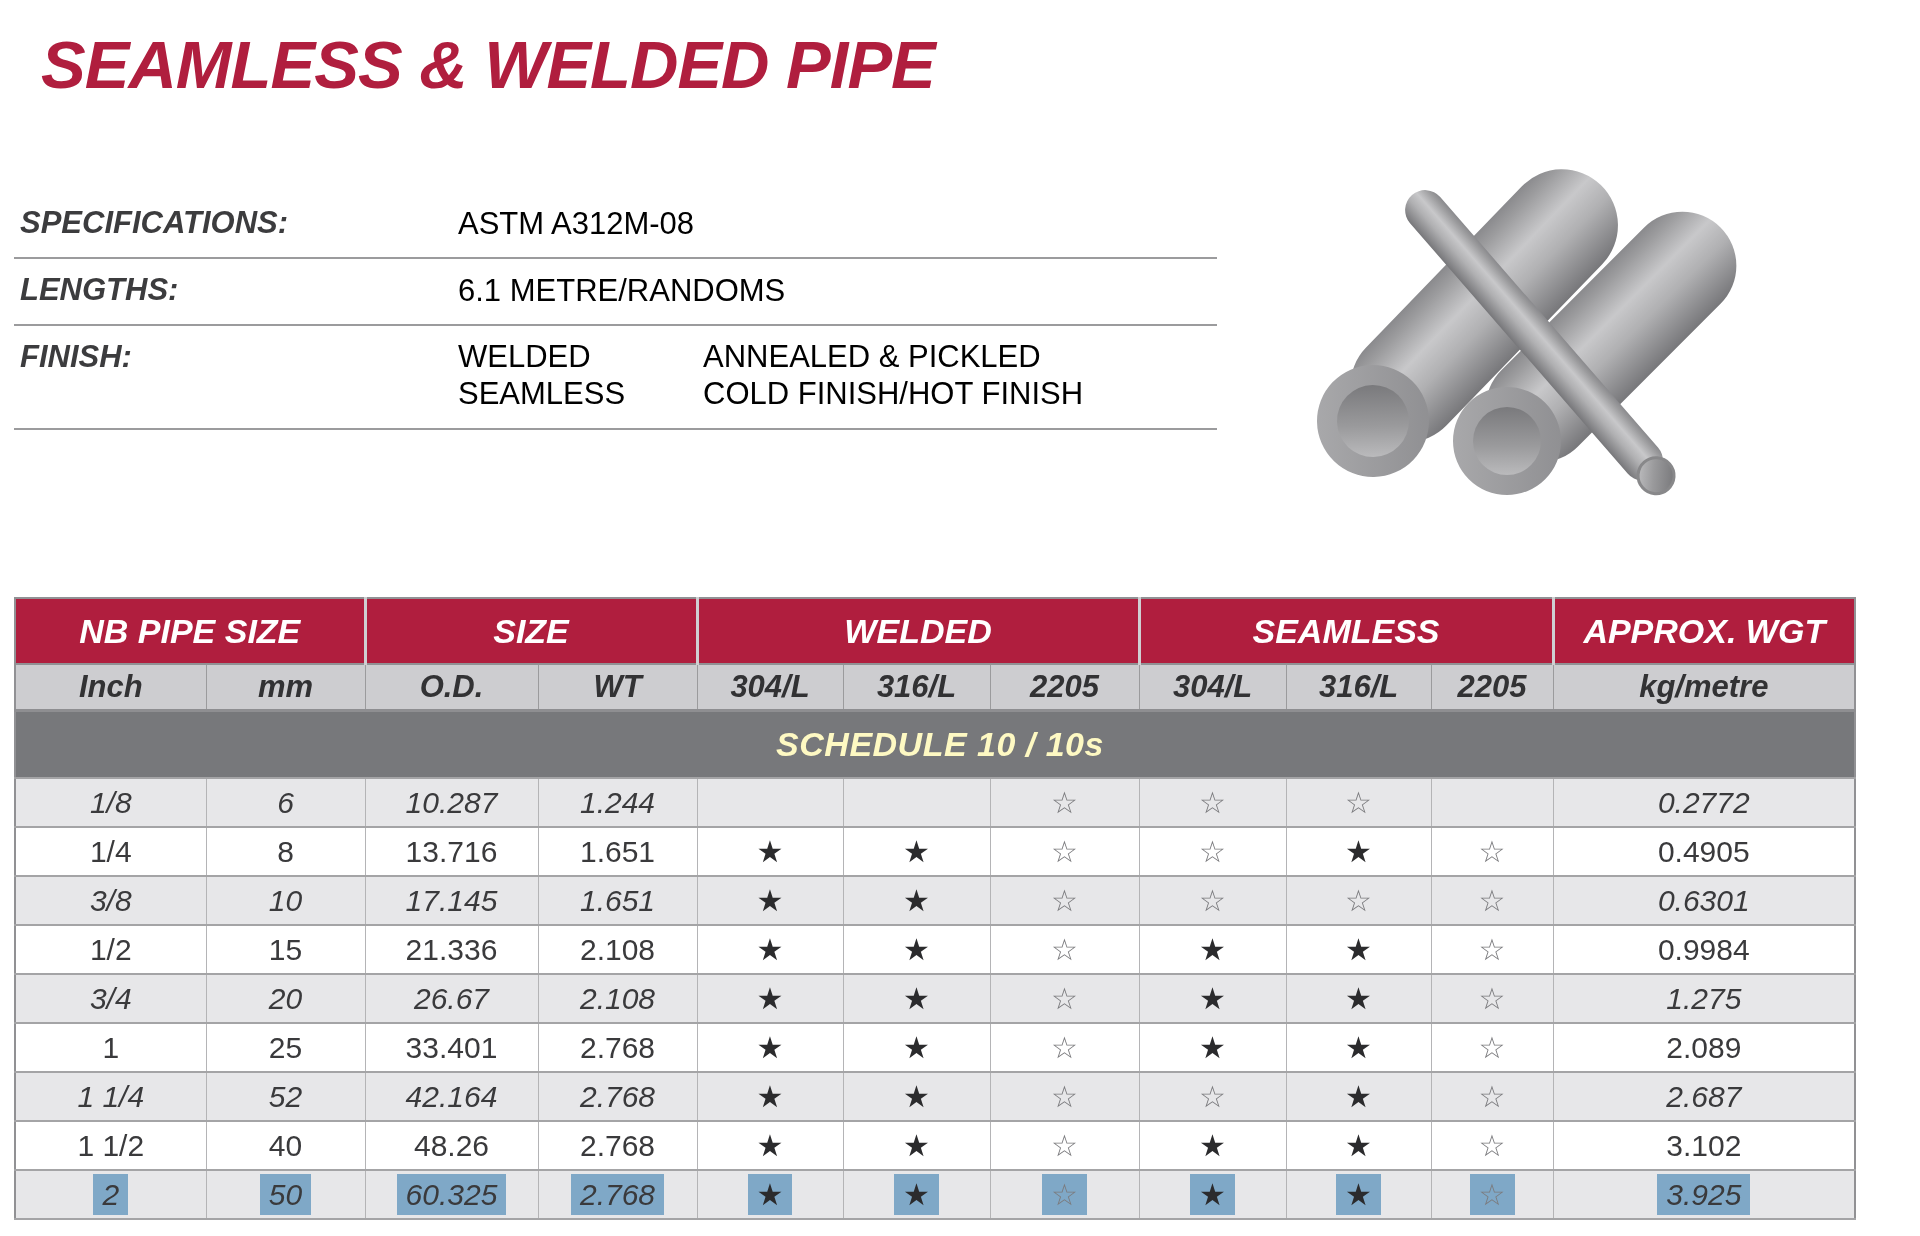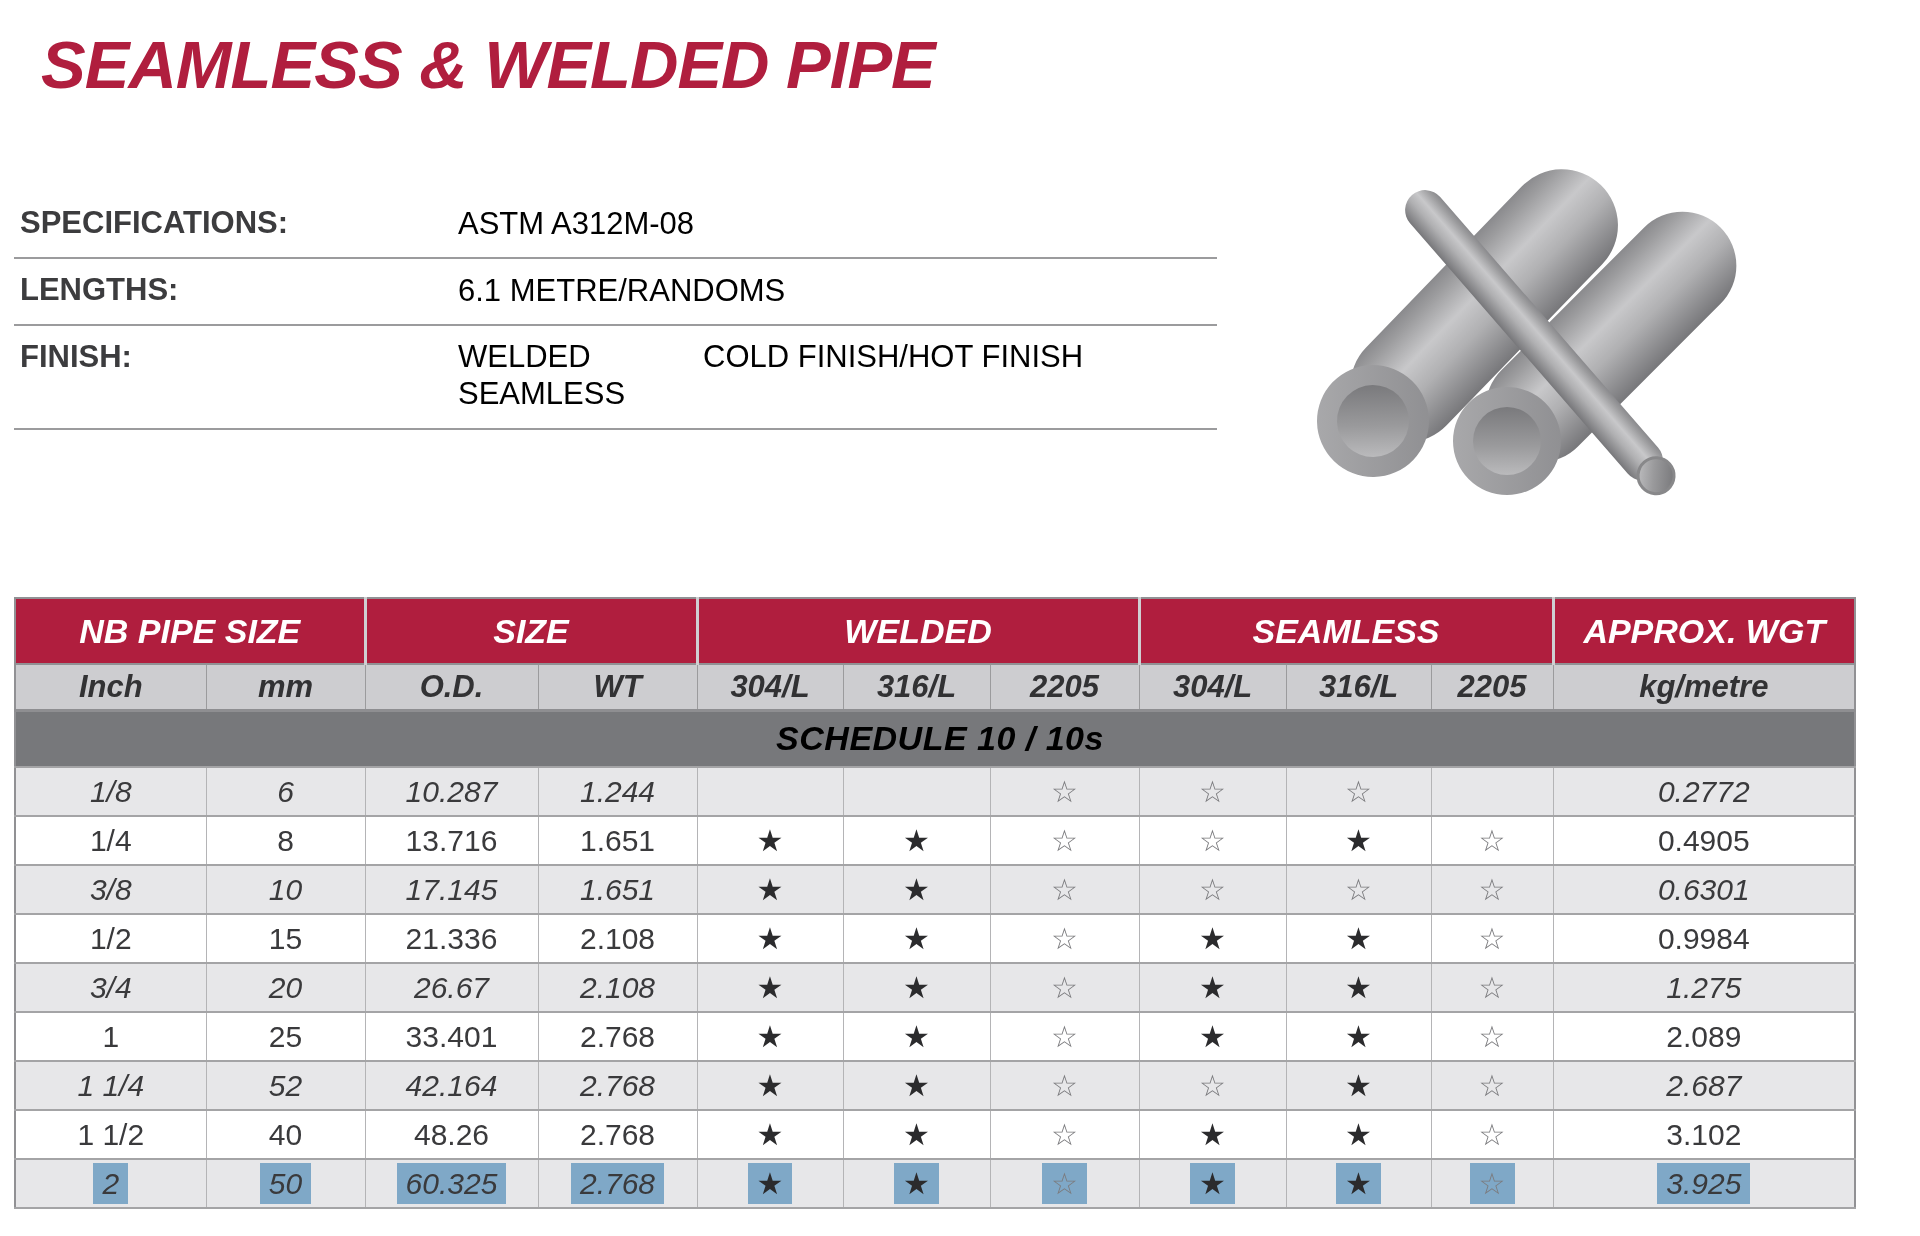--- a/index.html
+++ b/index.html
@@ -26,21 +26,21 @@
   }
   
   .specs{position:absolute;top:192px;left:14px;width:1203px;}
   .spec-row{
     display:flex;align-items:flex-start;
     border-bottom:2px solid #9b9b9d;
     padding:13px 0 15px 6px;
   }
   .spec-label{
     width:438px;flex:0 0 438px;
-    font-weight:bold;font-size:31px;color:#3c3c3e;
+    font-weight:bold;font-style:italic;font-size:31px;color:#3c3c3e;
   }
   .spec-value{font-size:31px;color:#000000;line-height:1.2;}
   .finish-cols{display:flex;}
   .finish-types{width:245px;flex:0 0 245px;}
   .finish-types div,.finish-treatments div{font-size:31px;line-height:1.18;}
   
   .pipes{position:absolute;left:1295px;top:133px;width:505px;height:400px;}
   
   table.pipe-table{
     position:absolute;left:14px;top:597px;width:1840px;
@@ -55,23 +55,23 @@
     margin-left:26px;
   }
   th.group:first-child{border-left:none;}
   th.sub{
     background:var(--subbg);color:#323234;
     font-style:italic;font-weight:bold;font-size:31px;
     height:46px;border:1px solid #9b9b9d;border-bottom:3px solid #8e8e91;
     white-space:nowrap;
   }
   td.section{
-    background:var(--band);color:#000000;
+    background:var(--band);color:#fef9c3;
     font-style:italic;font-weight:bold;font-size:34px;
-    height:57px;letter-spacing:0.5px;padding-left:11px;
+    height:68px;letter-spacing:0.5px;padding-left:11px;
   }
   td.cell{
     font-size:30px;color:var(--text);height:49px;
     border-left:1px solid #b4b4b6;border-right:1px solid #b4b4b6;
     border-top:2px solid #a4a4a6;border-bottom:2px solid #a4a4a6;
     background:#ffffff;white-space:nowrap;
   }
   tr.shaded td.cell{background:var(--shade);font-style:italic;}
   .star-filled{color:var(--star-filled);}
   .star-open{color:var(--star-open);}
@@ -93,20 +93,21 @@
     <div class="spec-value">6.1 METRE/RANDOMS</div>
   </div>
   <div class="spec-row">
     <div class="spec-label">FINISH:</div>
     <div class="spec-value finish-cols">
       <div class="finish-types">
         <div>WELDED</div>
         <div>SEAMLESS</div>
       </div>
       <div class="finish-treatments">
+        <div>ANNEALED &amp; PICKLED</div>
         <div>COLD FINISH/HOT FINISH</div>
       </div>
     </div>
   </div>
 </section>
 
 <svg class="pipes" viewBox="0 0 505 400" aria-hidden="true">
   <defs>
     <linearGradient id="cyl" x1="0" y1="0" x2="0" y2="1">
       <stop offset="0" stop-color="#8a8a8d"></stop>

